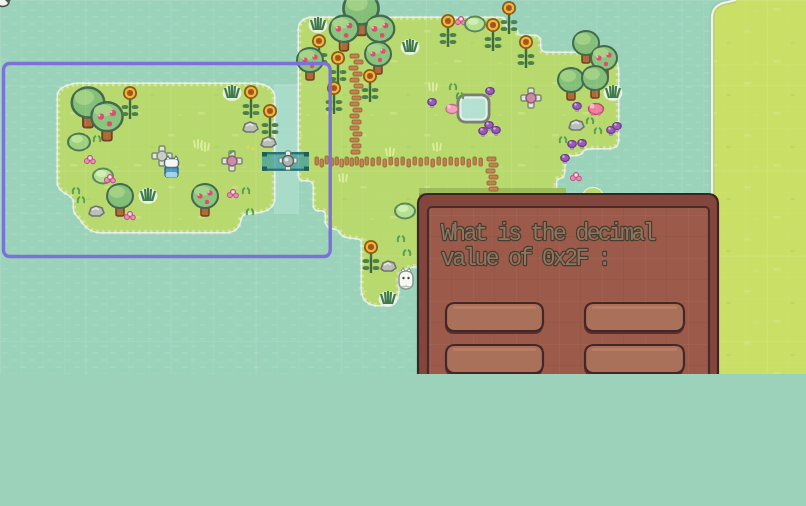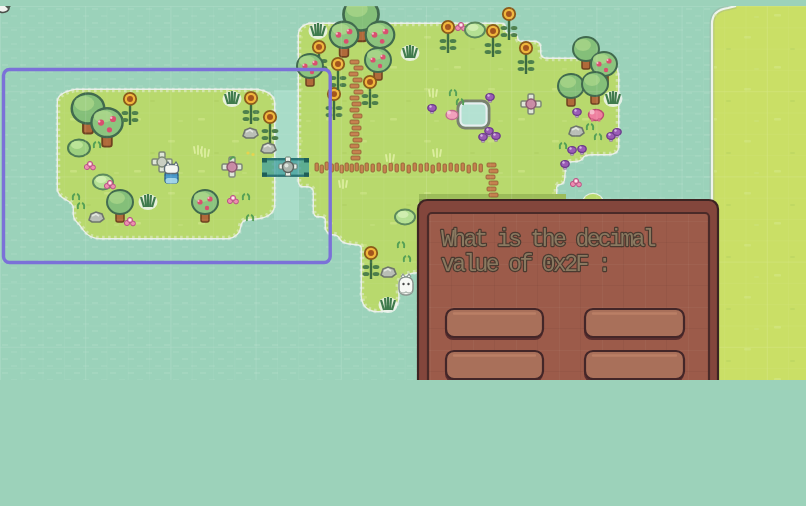--- a/index.html
+++ b/index.html
@@ -1,16 +1,16 @@
 <!DOCTYPE html>
 <html><head>
 <meta charset="utf-8">
 <style>
 html,body{margin:0;padding:0;background:#9cd2ba;}
-#stage{position:relative;width:806px;height:374px;overflow:hidden;font-family:"Liberation Mono",monospace;margin-top:6px;}
+#stage{position:relative;width:806px;height:374px;overflow:hidden;font-family:"Liberation Mono",monospace;}
 </style>
 </head>
 <body>
 <div id="stage">
 <svg width="806" height="506" viewBox="0 0 806 506">
 <defs>
   <pattern id="wtick" width="18" height="14" patternUnits="userSpaceOnUse">
     <rect x="2" y="2" width="6" height="2" fill="#ffffff" opacity="0.08"></rect>
     <rect x="11" y="9" width="6" height="2" fill="#ffffff" opacity="0.06"></rect>
   </pattern>

